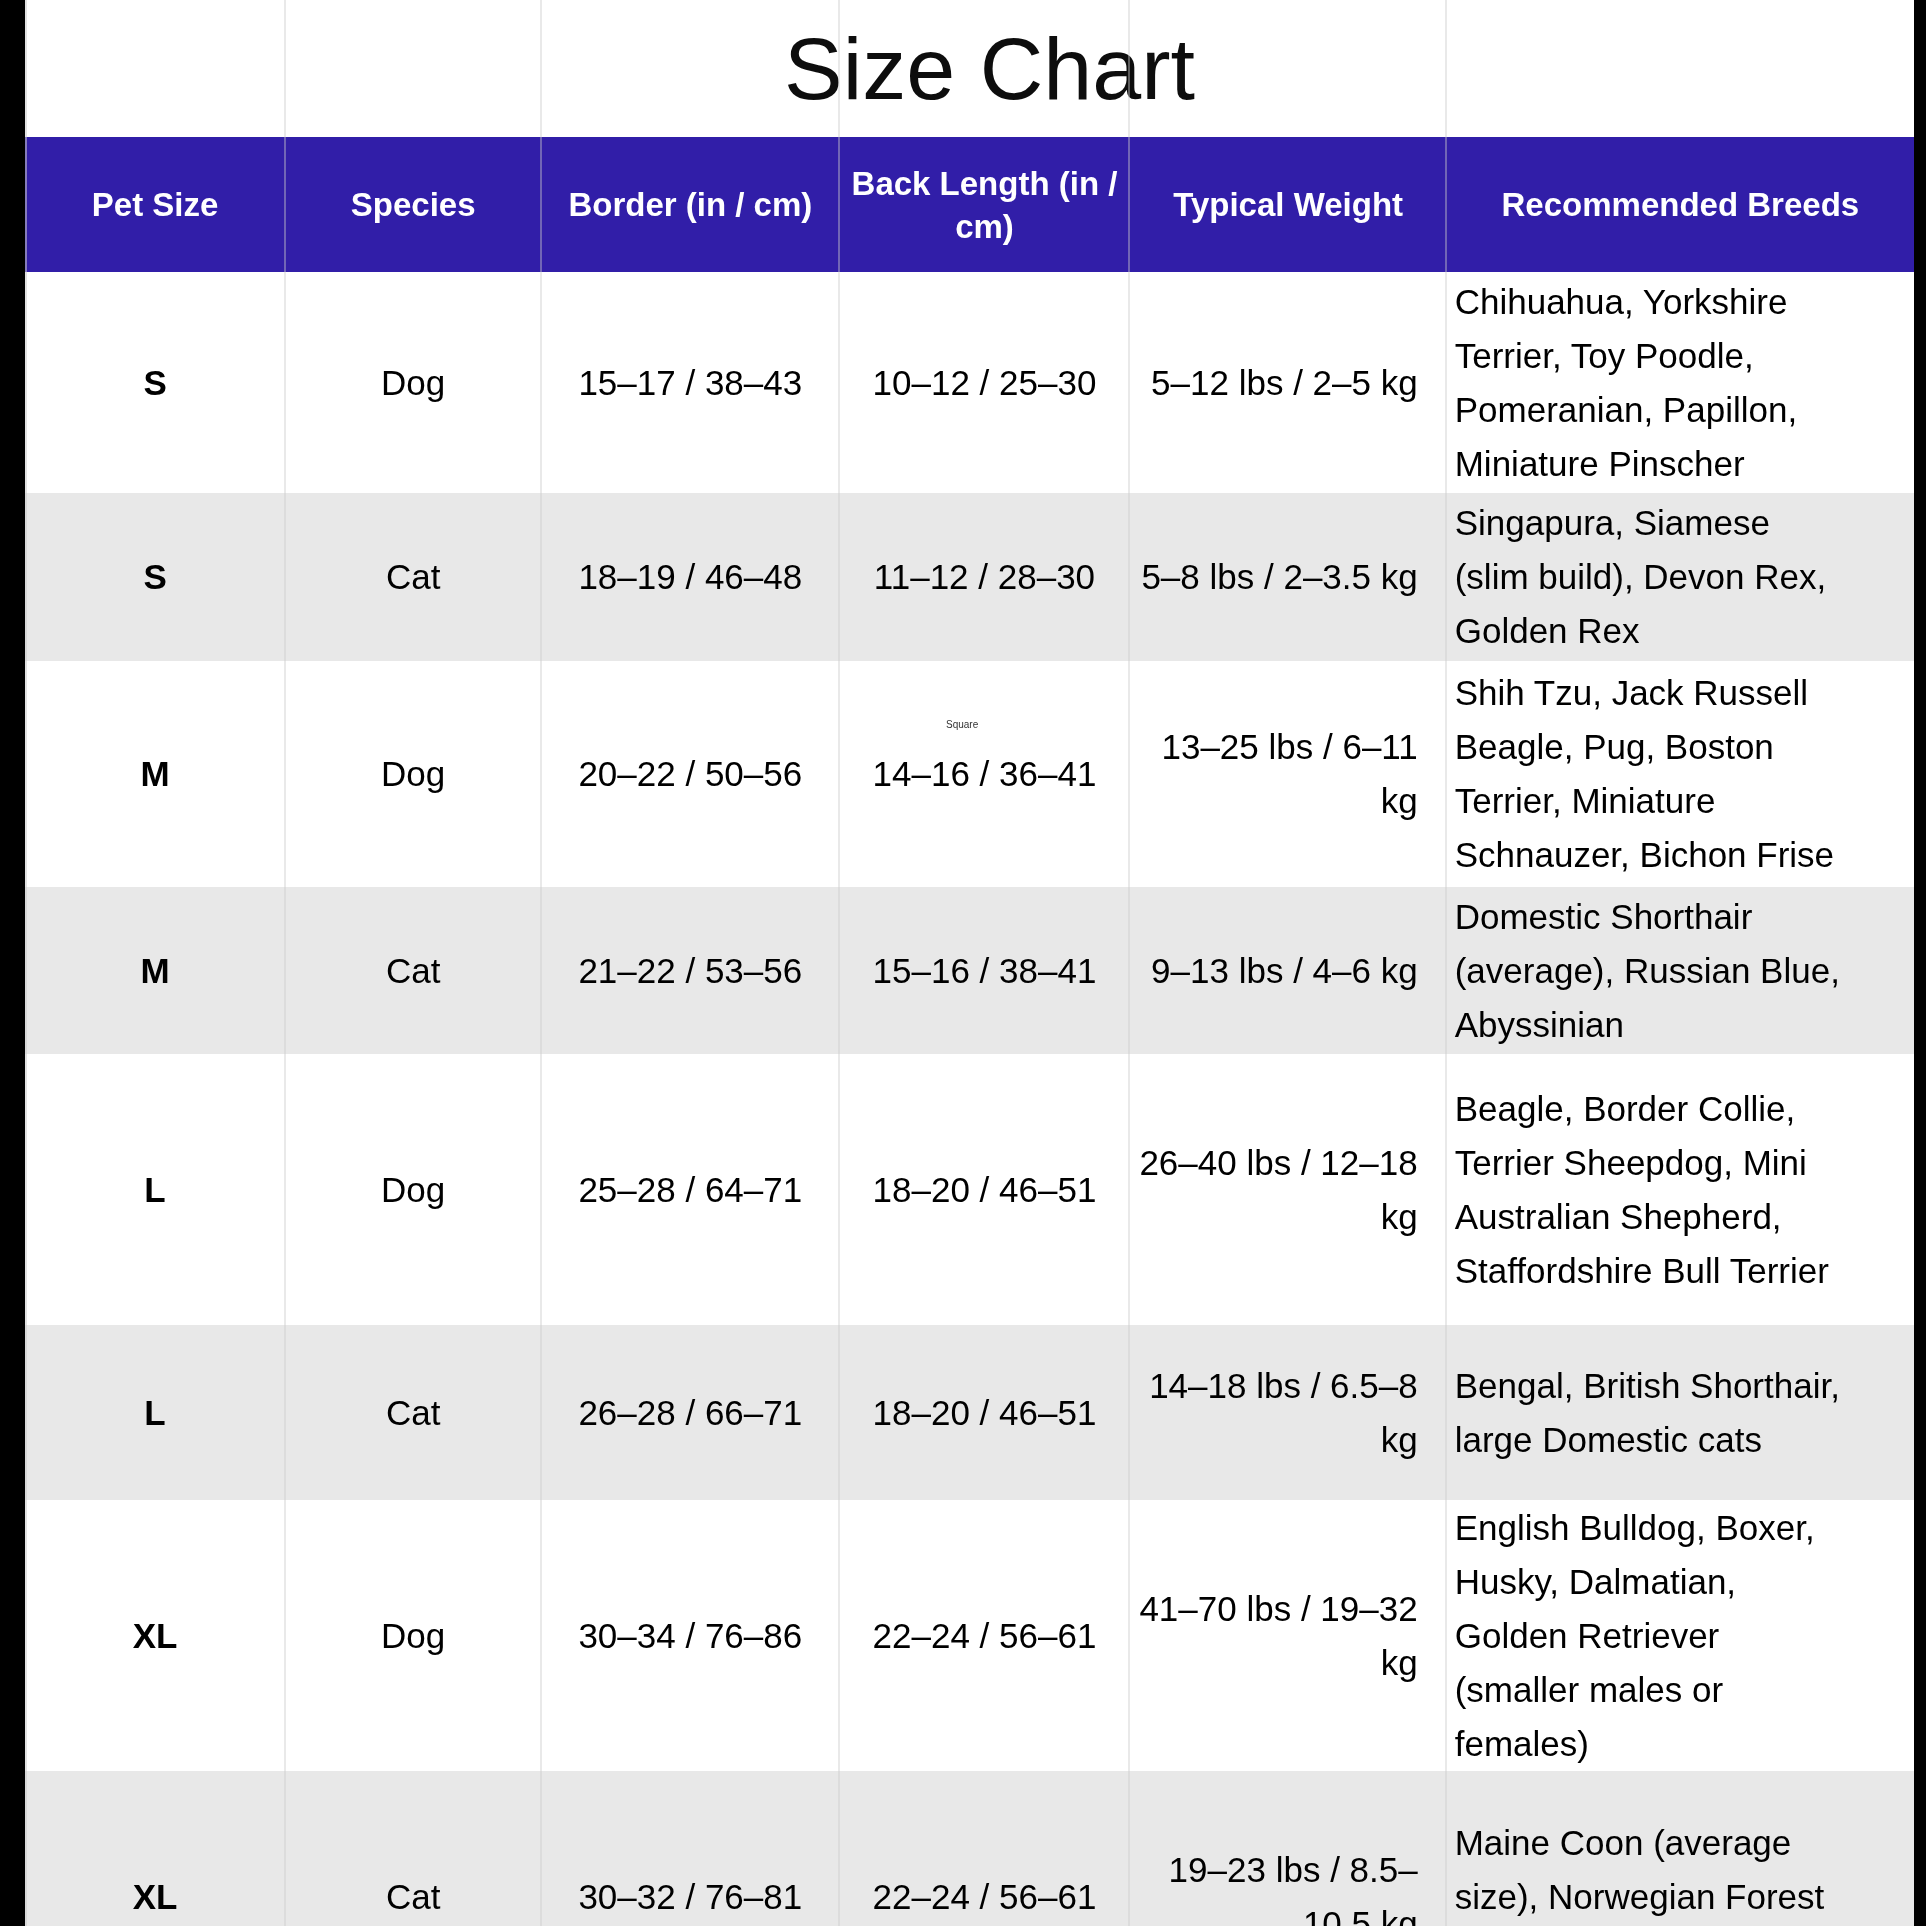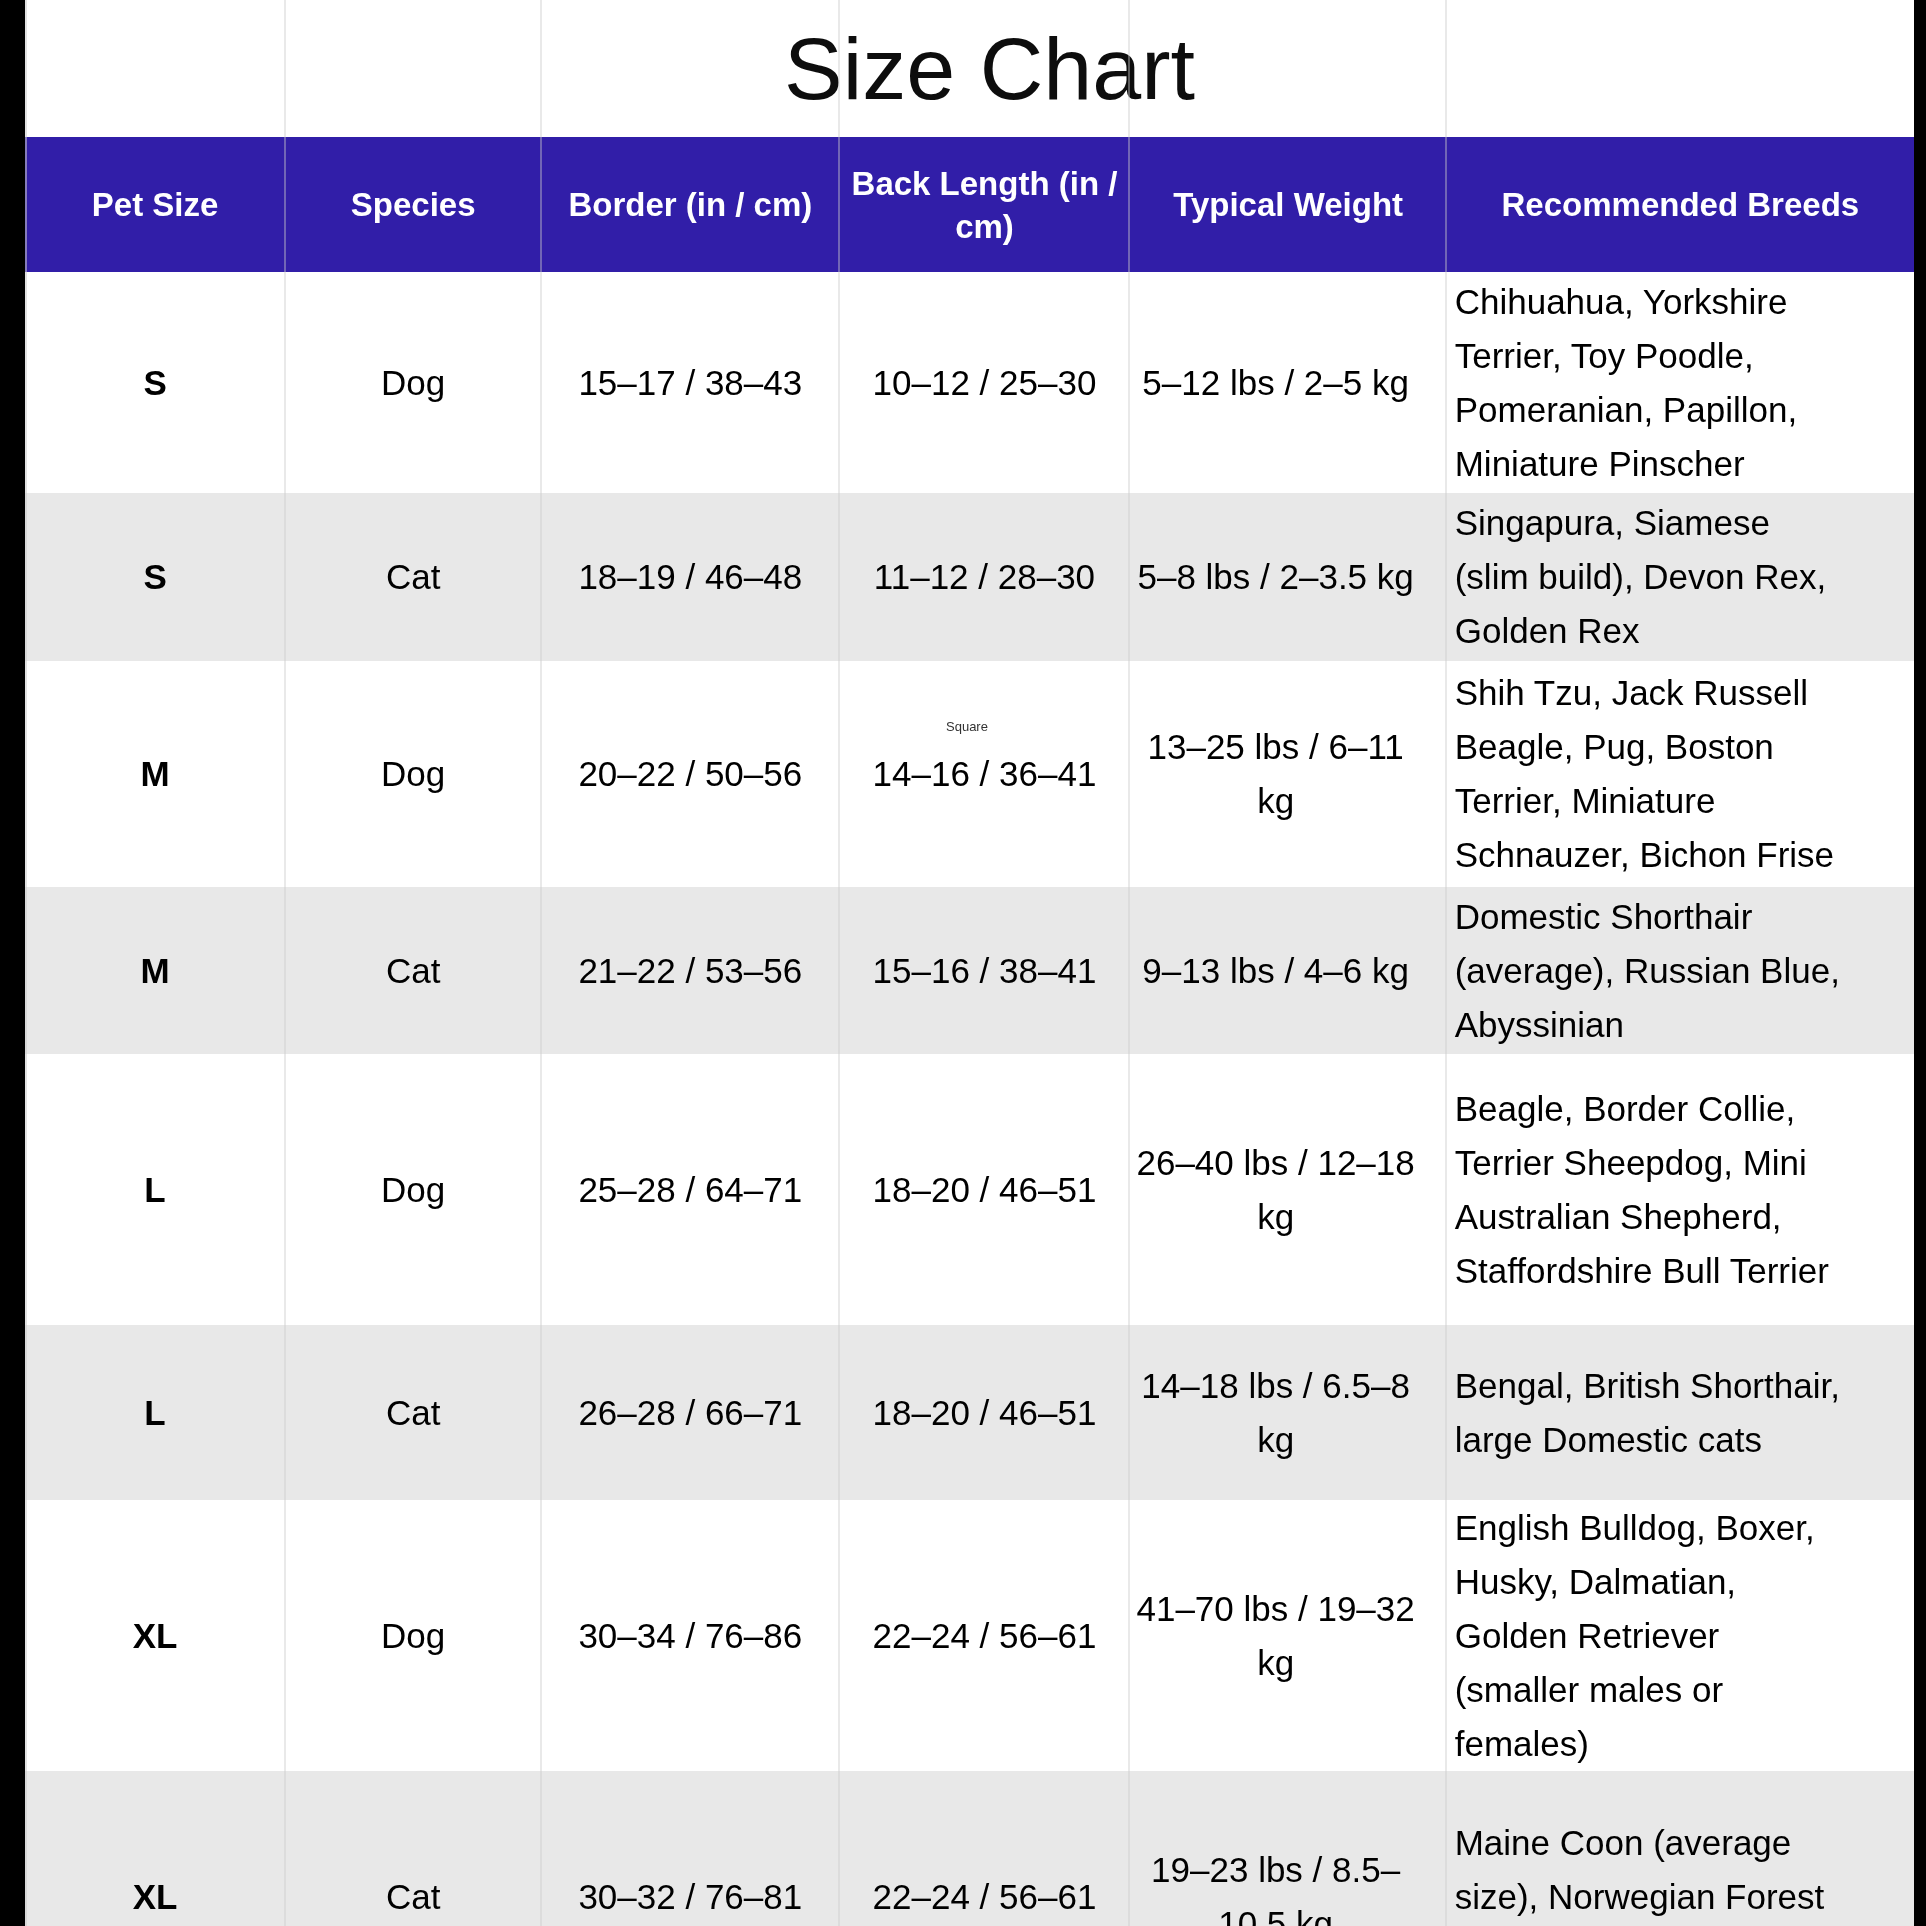--- a/index.html
+++ b/index.html
@@ -85,21 +85,21 @@
   tr.h440 { height: 221px; }
   tr.h334 { height: 168px; }
   tr.h450 { height: 226px; }
   tr.h333 { height: 167px; }
   tr.h540 { height: 271px; }
   tr.h348 { height: 175px; }
   tr.h500 { height: 251px; }
 
   td.c-size { font-weight: 700; }
   td.c-weight {
-    text-align: center;
+    text-align: right;
     padding-left: 4px;
     padding-right: 29px; 
   }
   td.c-breeds {
     text-align: left;
     padding-left: 8px;
     padding-right: 61px; 
   }
 
   .divider {
@@ -115,21 +115,21 @@
   .divider.d1 { left: 284px; }
   .divider.d2 { left: 540px; }
   .divider.d3 { left: 838px; }
   .divider.d4 { left: 1128px; }
   .divider.d5 { left: 1445px; }
 
   .watermark {
     position: absolute;
     left: 946px;
     top: 719px;
-    font-size: 13px;
+    font-size: 10px;
     color: #333333;
     z-index: 6;
   }
 </style>
 </head>
 <body>
 
 <div class="page">
 
   <div class="side-bar left"></div>

